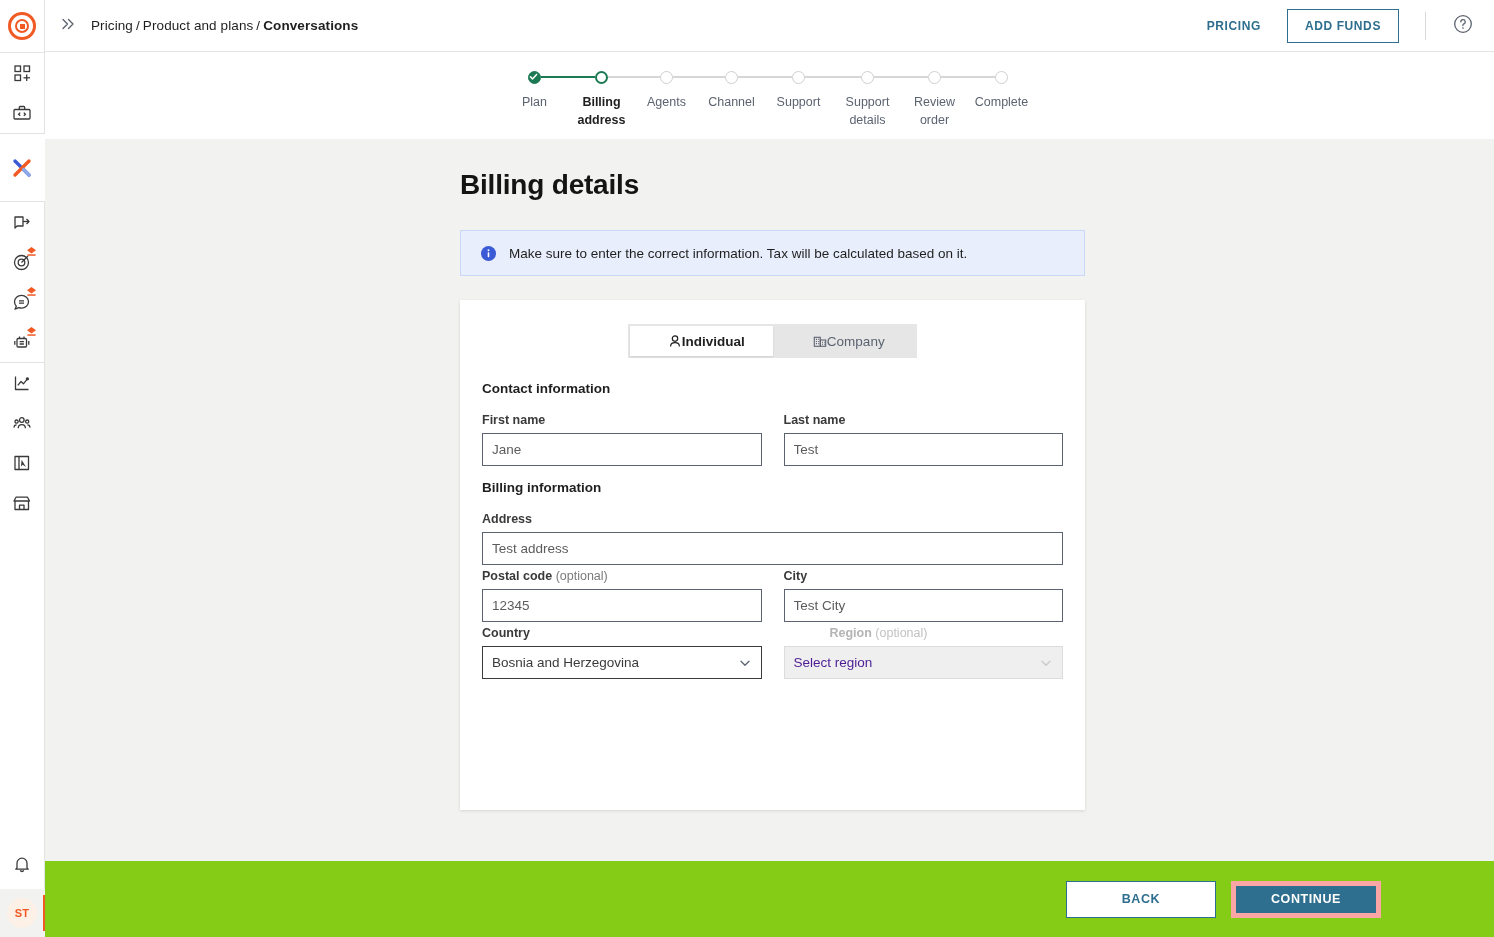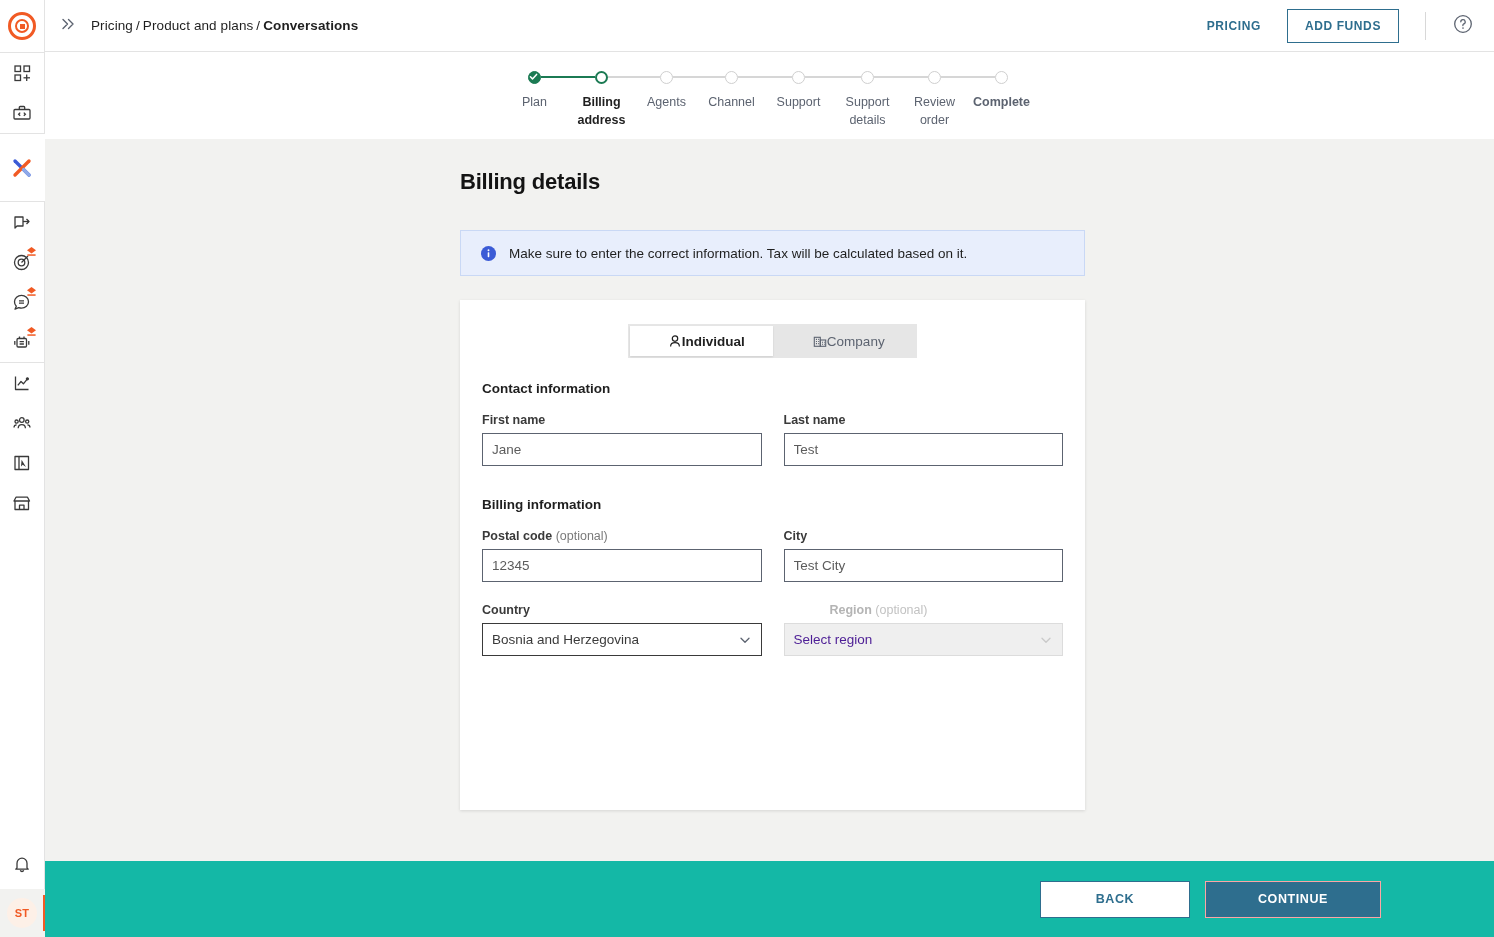--- a/index.html
+++ b/index.html
@@ -144,21 +144,21 @@
 
   
   .content {
     position: absolute; left: 45px; top: 139px;
     width: 1449px; height: 722px;
     background: #f2f2f0;
     overflow: hidden;
   }
   .page-title {
     position: absolute; left: 415px; top: 30px;
-    font-size: 22px; font-weight: bold; color: #141414;
+    font-size: 28px; font-weight: bold; color: #141414;
     letter-spacing: -.2px;
   }
   .info-banner {
     position: absolute; left: 415px; top: 91px;
     width: 625px; height: 46px;
     background: #e8eefc; border: 1px solid #c9d8f5;
     display: flex; align-items: center; padding-left: 20px;
   }
   .info-icon { margin-right: 13px; display: flex; }
   .info-text { font-size: 13.5px; color: #1f1f1f; }
@@ -183,21 +183,21 @@
     background: #ffffff; color: #1f1f1f; font-weight: bold;
     box-shadow: 0 1px 2px rgba(0,0,0,0.10);
   }
   .tab svg { display:block; }
 
   .form { padding: 0 22px; margin-top: 23px; }
   .section-title {
     font-size: 13.5px; font-weight: bold; color: #1f1f1f; margin-bottom: 17px;
   }
   .row { display: flex; gap: 22px; }
-  .field { flex: 1; margin-bottom: 21px; }
+  .field { flex: 1; margin-bottom: 4px; }
   .field.full { flex: none; width: 100%; }
   .field-label {
     font-size: 12.5px; font-weight: bold; color: #3a3a3a; margin-bottom: 6px;
   }
   .field-label .optional { font-weight: normal; color: #7a7a7a; }
   .field-label.disabled { color: #b4b4b4; padding-left: 46px; }
   .field-label.disabled .optional { color: #c2c2c2; }
   .input {
     width: 100%; height: 33px;
     border: 1px solid #5c6370; background: #ffffff;
@@ -216,33 +216,33 @@
   .select .caret { margin-left: auto; color: #5c6370; display:flex; }
   .select.disabled {
     background: #efefef; border-color: #dcdcdc; color: #4c1d95; cursor: default; text-align: center;
   }
   .select.disabled .caret { color: #c9c9c9; }
 
   
   .footer {
     position: absolute; left: 45px; top: 861px;
     width: 1449px; height: 76px;
-    background: #14b8a6;
+    background: #84cc16;
     display: flex; align-items: center; justify-content: flex-end;
     padding-right: 113px;
   }
   .btn-back {
     width: 150px; height: 37px;
     border: 1px solid #2e6e8e; background: #ffffff; color: #2e6e8e;
     font-size: 12.5px; font-weight: bold; letter-spacing: .6px;
     cursor: pointer; font-family: "Liberation Sans", sans-serif;
   }
   .btn-continue {
-    width: 176px; height: 37px; margin-left: 15px;
-    border: 1px solid #fca5a5; background: #2e6e8e; color: #ffffff;
+    width: 150px; height: 37px; margin-left: 15px;
+    border: 5px solid #fca5a5; background: #2e6e8e; color: #ffffff;
     font-size: 12.5px; font-weight: bold; letter-spacing: .6px;
     cursor: pointer; font-family: "Liberation Sans", sans-serif;
   }
 </style>
 </head>
 <body>
 
 <div id="app">
 
   <div class="sidebar">
@@ -494,21 +494,21 @@
           <div class="step-label">Support details</div>
         </div>
         <div class="step-cell" style="width: 62px;">
           <div class="step-top" style="width: 100%;">
             <div class="connector" style="flex: 1 1 0%; visibility: visible;"></div>
             <div class="node"></div>
             <div class="connector" style="flex: 1 1 0%; visibility: visible;"></div>
           </div>
           <div class="step-label">Review order</div>
         </div>
-        <div class="step-cell" style="width: 72px; font-weight: bold;">
+        <div class="step-cell" style="width: 72px;">
           <div class="step-top" style="width: 100%;">
             <div class="connector" style="flex: 1 1 0%; visibility: visible;"></div>
             <div class="node"></div>
             <div class="connector" style="flex: 1 1 0%; visibility: hidden;"></div>
           </div>
           <div class="step-label">Complete</div>
         </div>
       </div>
   </div>
 
@@ -561,20 +561,26 @@
             <input class="input" type="text" value="Jane" placeholder="Jane" style="">
           </div>
           <div class="field">
             <div class="field-label">Last name</div>
             <input class="input" type="text" value="Test" placeholder="Test" style="">
           </div>
         </div>
 
         <div class="section-title" style="margin-top:10px">Billing information</div>
 
+        <div class="row">
+          <div class="field full">
+            <div class="field-label">Address</div>
+            <input class="input" type="text" value="Test address" placeholder="Test address" style="">
+          </div>
+        </div>
 
         <div class="row">
           <div class="field">
             <div class="field-label"><span>Postal code</span><span class="optional"> (optional)</span></div>
             <input class="input" type="text" value="12345" placeholder="12345" style="">
           </div>
           <div class="field">
             <div class="field-label">City</div>
             <input class="input" type="text" value="Test City" placeholder="Test City" style="">
           </div>

